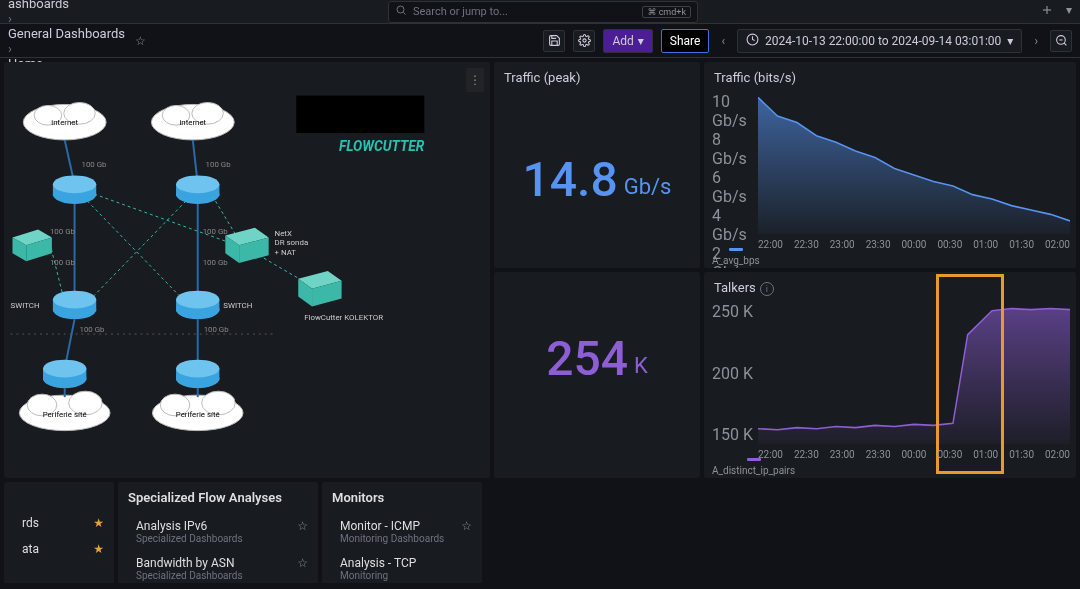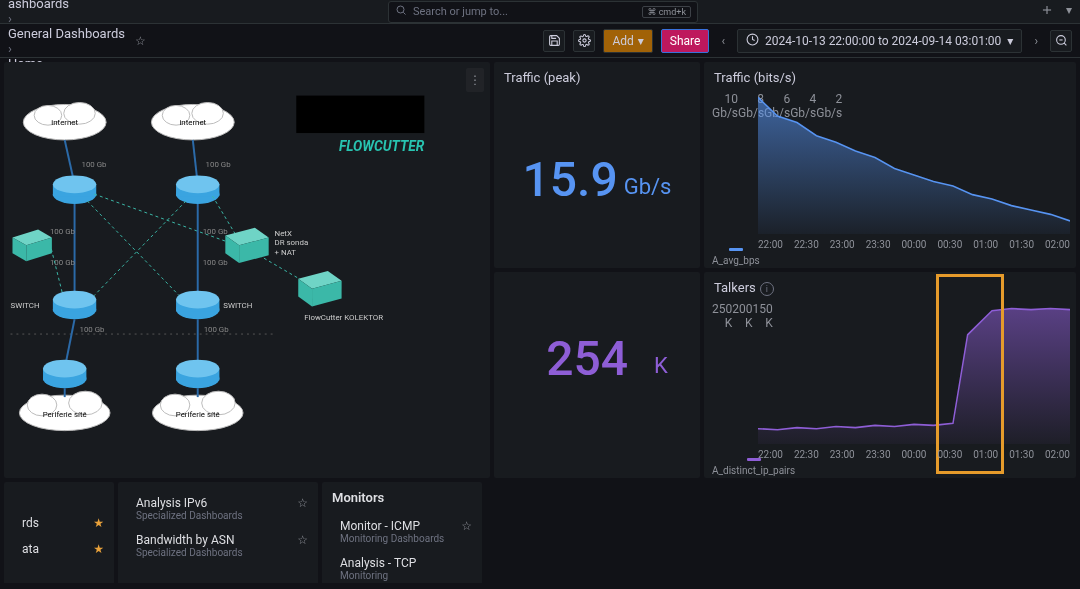--- a/index.html
+++ b/index.html
@@ -10,40 +10,40 @@
 .search-wrap .kbd { margin-left: auto; border: 1px solid #3d4147; border-radius: 2px; padding: 0 4px; font-size: 9px; color: #8e9199; }
 .top-right { margin-left: auto; display: flex; gap: 12px; color: #8e9199; }
 
 .subbar { display: flex; align-items: center; height: 34px; background: #111217; padding: 0 8px; gap: 10px; border-bottom: 1px solid #2c3235; }
 .crumbs { display: flex; gap: 0; align-items: flex-start; font-size: 13px; color: #ccccdc; flex-direction: column; }
 .crumbs .sep { color: #6e7281; }
 .redact { background: #000; width: 36px; height: 14px; display: inline-block; }
 .star { color: #8e9199; }
 .sub-right { margin-left: auto; display: flex; align-items: center; gap: 8px; }
 .iconbtn { width: 22px; height: 22px; display: flex; align-items: center; justify-content: center; border: 1px solid #2c3235; border-radius: 2px; color: #ccccdc; background: #181b1f; }
-.btn { height: 24px; padding: 0 8px; border: 1px solid #2c3235; border-radius: 2px; background: #a16207; color: #ccccdc; display: flex; align-items: center; gap: 4px; font-size: 12px; }
-.btn.primary { background: #be185d; border-color: #3871dc; color: #fff; text-align: right; }
+.btn { height: 24px; padding: 0 8px; border: 1px solid #2c3235; border-radius: 2px; background: #4c1d95; color: #ccccdc; display: flex; align-items: center; gap: 4px; font-size: 12px; }
+.btn.primary { background: #000000; border-color: #3871dc; color: #fff; text-align: right; }
 .navarrow { color: #8e9199; padding: 0 4px; }
 .timepicker { border: 1px solid #2c3235; border-radius: 2px; height: 24px; display: flex; align-items: center; gap: 6px; padding: 0 8px; background: #181b1f; font-size: 12px; }
 
 .grid { display: grid; grid-template-columns: 486px 206px 1fr; grid-template-rows: 206px 206px auto; gap: 4px; padding: 4px; height: calc(589px - 64px); overflow: hidden; }
 .panel { background: #181b1f; border-radius: 2px; position: relative; overflow: hidden; }
 .panel-title { font-size: 13px; color: #ccccdc; padding: 8px 10px; font-weight: 400; }
 
 .topo-panel { grid-row: 1 / span 2; }
 .topo-menu { position: absolute; right: 6px; top: 6px; color: #8e9199; width: 18px; height: 24px; display: flex; align-items: center; justify-content: center; border-radius: 2px; background: rgba(255,255,255,0.04); }
 .topo-body { position: absolute; inset: 6px; }
 
 .bignum-wrap { display: flex; align-items: center; justify-content: center; height: calc(100% - 34px); gap: 6px; }
 .bignum { font-size: 48px; font-weight: 500; }
 .bignum-unit { font-size: 22px; align-self: center; margin-top: 14px; }
 .c-blue { color: #5794f2; }
-.c-purple { color: #8e5ed6; margin-left: 20px; }
-
-.chart-panel .yaxis { position: absolute; left: 8px; top: 30px; bottom: 34px; display: flex; flex-direction: row; justify-content: space-between; text-align: right; width: 42px; font-size: 12px; color: #8e9199; }
+.c-purple { color: #8e5ed6; }
+
+.chart-panel .yaxis { position: absolute; left: 8px; top: 30px; bottom: 34px; display: flex; flex-direction: column; justify-content: space-between; text-align: left; width: 42px; font-size: 16px; color: #8e9199; }
 .chart-panel .plot { position: absolute; left: 54px; right: 6px; top: 30px; bottom: 34px; }
 .chart-panel .xaxis { position: absolute; left: 54px; right: 6px; bottom: 18px; display: flex; justify-content: space-between; font-size: 10px; color: #8e9199; }
 .chart-panel .legend { position: absolute; left: 8px; bottom: 2px; font-size: 10px; color: #8e9199; display: flex; align-items: center; gap: 4px; flex-direction: column; }
 .chart-panel .legend .swatch { width: 14px; height: 3px; border-radius: 1px; }
 
 .highlight-box { position: absolute; border: 3px solid #e69b2b; pointer-events: none; }
 
 .lists { grid-column: 1 / span 3; display: grid; grid-template-columns: 110px 200px 160px; gap: 4px; }
 .listcol { background: #181b1f; border-radius: 2px; padding: 8px 10px; }
 .listcol-title { font-size: 13px; font-weight: 600; color: #dedfe3; margin-bottom: 8px; }
@@ -264,21 +264,21 @@
         </g>
         <line x1="55" y1="325" x2="55" y2="334" stroke="#2b6aa8" stroke-width="2"></line>
         <line x1="190" y1="325" x2="190" y2="334" stroke="#2b6aa8" stroke-width="2"></line>
       </svg>
     </div>
   </div>
 
   <div class="panel">
     <div class="panel-title">Traffic (peak)</div>
     <div class="bignum-wrap">
-      <span class="bignum c-blue">15.9</span>
+      <span class="bignum c-blue">14.8</span>
       <span class="bignum-unit c-blue">Gb/s</span>
     </div>
   </div>
 
   <div class="panel chart-panel">
     <div class="panel-title">Traffic (bits/s)</div>
     <div class="yaxis">
       <span>10 Gb/s</span>
       <span>8 Gb/s</span>
       <span>6 Gb/s</span>
@@ -367,20 +367,21 @@
         <span class="st fav">★</span>
       </div>
       <div class="listitem">
         <div class="texts">
             <div class="name">ata</div>
           </div>
         <span class="st fav">★</span>
       </div>
     </div>
     <div class="listcol">
+      <div class="listcol-title">Specialized Flow Analyses</div>
       <div class="listitem">
         <div class="texts">
             <div class="name">Analysis IPv6</div>
             <div class="sub">Specialized Dashboards</div>
           </div>
         <span class="st">☆</span>
       </div>
       <div class="listitem">
         <div class="texts">
             <div class="name">Bandwidth by ASN</div>

